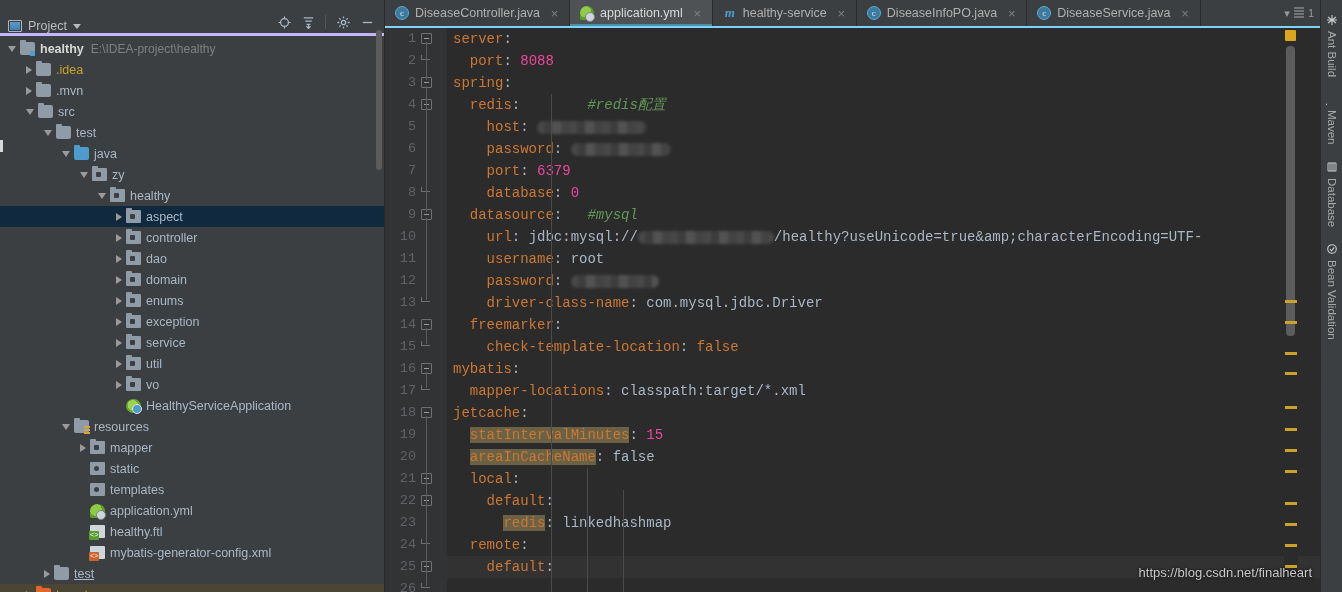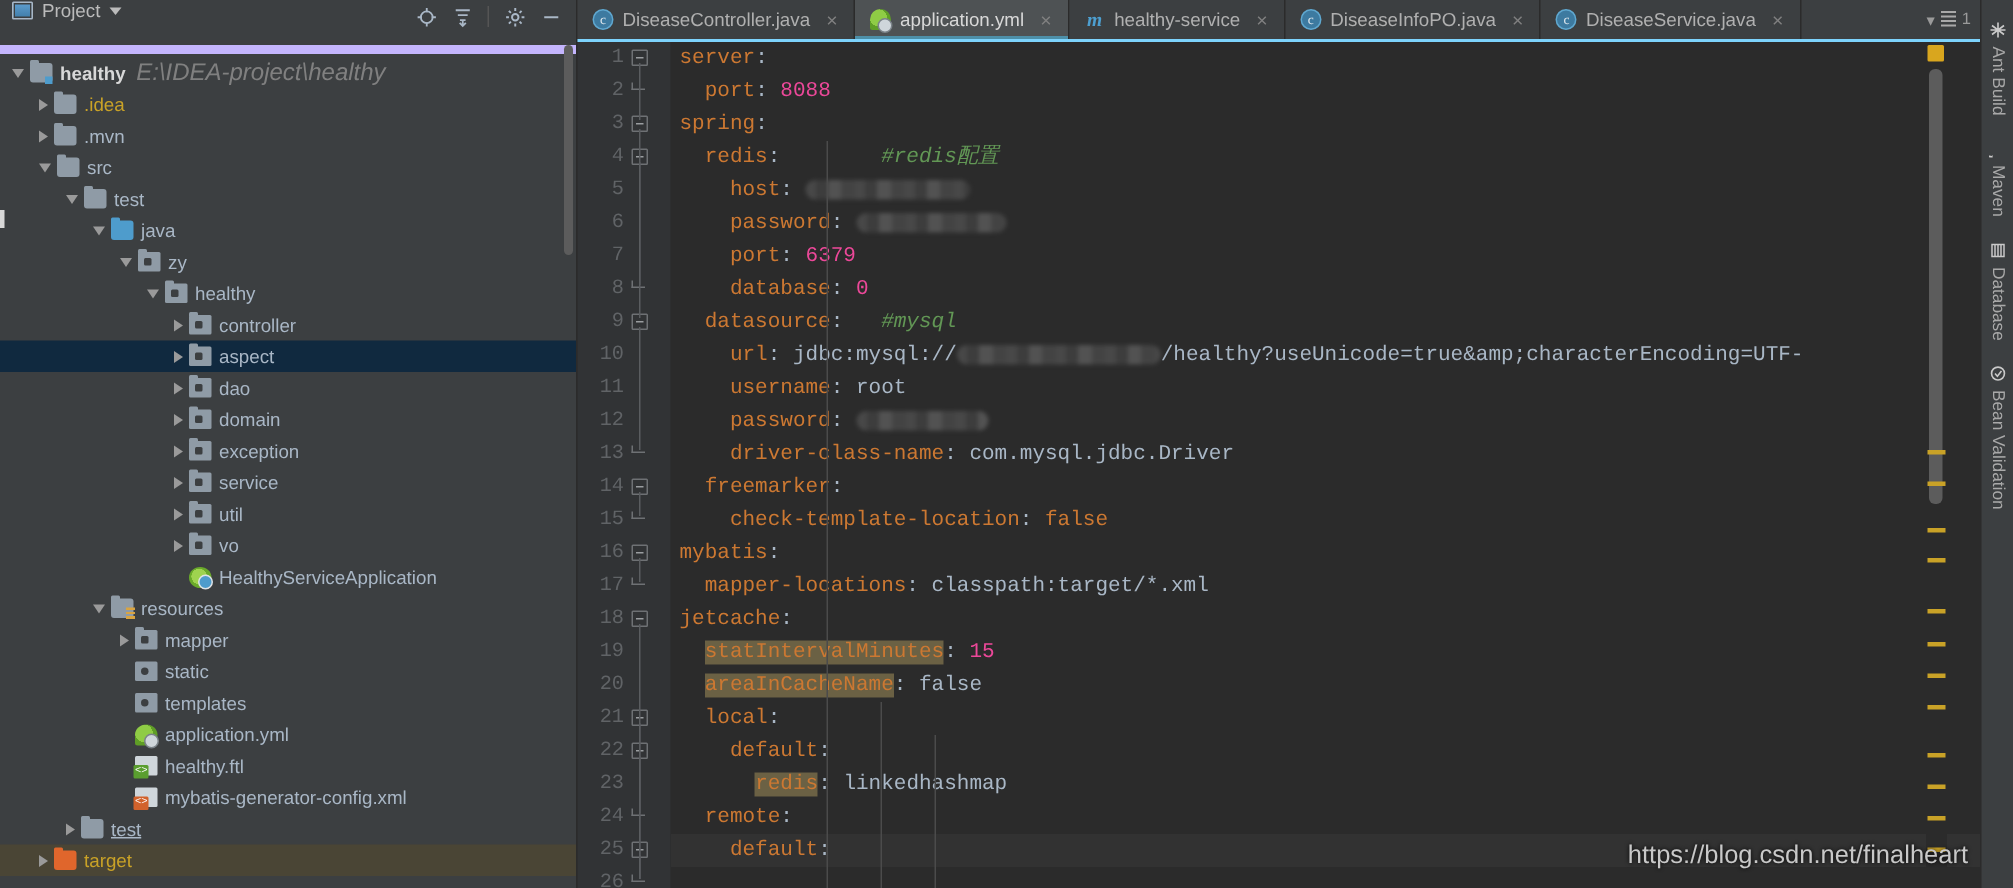--- a/index.html
+++ b/index.html
@@ -15,23 +15,23 @@
   #project-panel {
     width: 385px; height: 592px;
     background: #3c3f41;
     display: flex; flex-direction: column;
     position: relative;
     border-right: 1px solid #2b2b2b;
   }
   .panel-header {
     height: 36px; min-height: 28px;
     background: #3c3f41;
-    display: flex; align-items: flex-start;
+    display: flex; align-items: flex-end;
     padding: 0 6px 0 8px;
-    border-bottom: 6px solid #c4b5fd;
+    border-bottom: 3px solid #c4b5fd;
   }
   .panel-title-group { display: flex; align-items: center; gap: 6px; }
   .panel-title {
     color: #bbbbbb; font-size: 12.5px;
   }
   .proj-ico {
     width: 14px; height: 12px;
     border: 1.4px solid #a9b7c6; border-radius: 1px;
     background: linear-gradient(#5f9ecf,#3f7ca8);
     box-shadow: inset 0 0 0 1px #3c3f41;
@@ -132,21 +132,21 @@
   .ic.ftl:after, .ic.xml:after {
     content: "<>"; position: absolute; left: -1px; bottom: -2px;
     font-size: 7px; line-height: 7px; font-family: "Liberation Mono", monospace;
     color: #fff; padding: 1px 1px 1px 1px; border-radius: 1px;
   }
   .ic.ftl:after { background: #5a9e2f; }
   .ic.xml:after { background: #d2622c; }
   .tlabel { color: #a9b7c6; }
   .tlabel.bold { font-weight: bold; color: #d8d8d8; }
   .tlabel.yellow { color: #c9a227; }
-  .tlabel.path { color: #808080; margin-left: 7px; font-size: 16px; font-style: italic; }
+  .tlabel.path { color: #808080; margin-left: 7px; font-size: 12px; }
 
   .proj-scrollbar {
     position: absolute; right: 2px; top: 30px;
     width: 6px; height: 140px; background: #5c5c5c; border-radius: 3px;
   }
 
   
   #editor-side {
     flex: 1; display: flex; flex-direction: column;
     background: #2b2b2b; position: relative;
@@ -295,21 +295,21 @@
   .vtool {
     writing-mode: vertical-rl;
     font-size: 11.5px; color: #a9a9a9;
     padding: 6px 3px; white-space: nowrap;
     display: flex; align-items: center; gap: 5px;
   }
   .vtool .vico { width: 12px; height: 12px; flex: 0 0 auto; }
 
   #watermark {
     position: absolute; right: 8px; bottom: 12px;
-    color: #c8c8c8; font-size: 17px;
+    color: #c8c8c8; font-size: 13px;
     font-family: "Liberation Sans", sans-serif;
     text-shadow: 0 0 3px #000;
     z-index: 50;
   }
   #left-edge {
     position: absolute; left: 0; top: 140px; width: 3px; height: 12px;
     background: #d8d8d8;
   }
 </style>
 </head>
@@ -386,39 +386,44 @@
         <div class="trow" style="padding-left: 80px;">
           <span class="tw open"></span>
           <span class="ic pkg"></span>
           <span class="tlabel">zy</span>
         </div>
         <div class="trow" style="padding-left: 98px;">
           <span class="tw open"></span>
           <span class="ic pkg"></span>
           <span class="tlabel">healthy</span>
         </div>
+        <div class="trow sel" style="padding-left: 116px;">
+          <span class="tw closed"></span>
+          <span class="ic pkg"></span>
+          <span class="tlabel">aspect</span>
+        </div>
         <div class="trow" style="padding-left: 116px;">
           <span class="tw closed"></span>
           <span class="ic pkg"></span>
           <span class="tlabel">controller</span>
         </div>
-        <div class="trow sel" style="padding-left: 116px;">
-          <span class="tw closed"></span>
-          <span class="ic pkg"></span>
-          <span class="tlabel">aspect</span>
-        </div>
         <div class="trow" style="padding-left: 116px;">
           <span class="tw closed"></span>
           <span class="ic pkg"></span>
           <span class="tlabel">dao</span>
         </div>
         <div class="trow" style="padding-left: 116px;">
           <span class="tw closed"></span>
           <span class="ic pkg"></span>
           <span class="tlabel">domain</span>
+        </div>
+        <div class="trow" style="padding-left: 116px;">
+          <span class="tw closed"></span>
+          <span class="ic pkg"></span>
+          <span class="tlabel">enums</span>
         </div>
         <div class="trow" style="padding-left: 116px;">
           <span class="tw closed"></span>
           <span class="ic pkg"></span>
           <span class="tlabel">exception</span>
         </div>
         <div class="trow" style="padding-left: 116px;">
           <span class="tw closed"></span>
           <span class="ic pkg"></span>
           <span class="tlabel">service</span>

